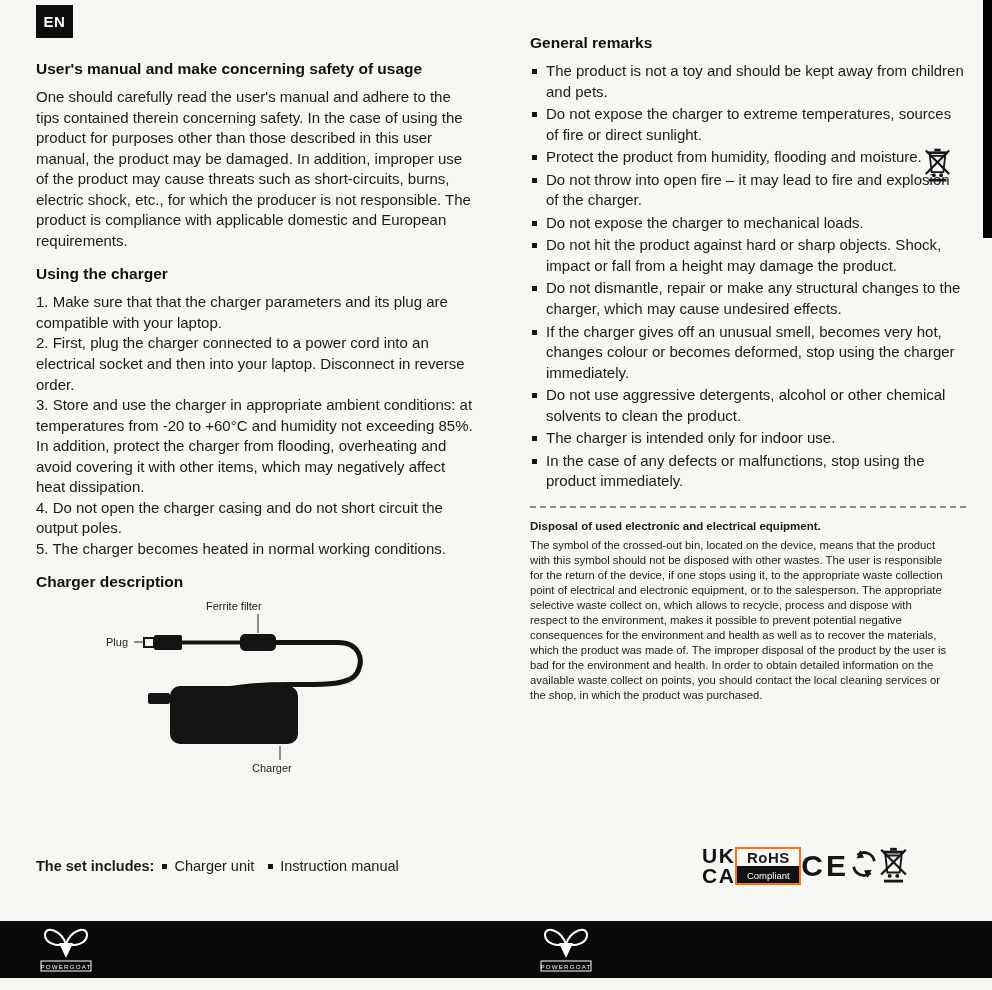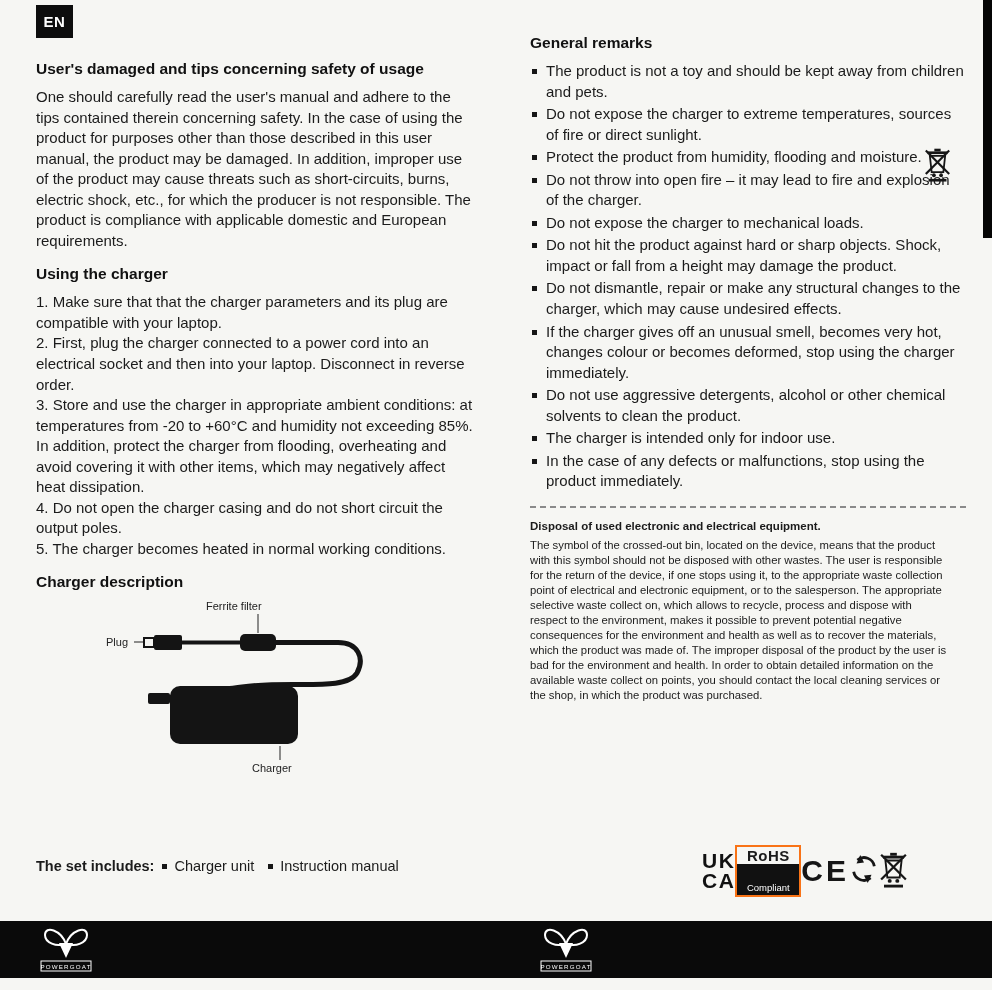--- a/index.html
+++ b/index.html
@@ -36,41 +36,41 @@
   
   .set-row{position:absolute;left:36px;top:858px;display:flex;align-items:center;font-size:14.5px;}
   .set-label{font-weight:700;margin-right:8px;}
   .set-item{display:flex;align-items:center;margin-right:14px;}
   .set-item .sq{margin:1px 7px 0 0;}
   
   .marks{position:absolute;top:845px;left:702px;width:262px;display:flex;align-items:center;}
   .ukca{font-weight:800;font-size:21px;line-height:.95;letter-spacing:1.5px;color:#111;}
   .rohs{border:2px solid #f97316;text-align:center;min-width:62px;}
   .rohs-top{font-size:15px;font-weight:700;padding:0 5px;letter-spacing:.5px;}
-  .rohs-bot{background:#111;color:#fff;font-size:9.5px;padding:18px 4px 2px;}
+  .rohs-bot{background:#111;color:#fff;font-size:9.5px;padding:4px 4px 2px;}
   .ce{font-size:30px;font-weight:600;letter-spacing:3px;color:#161616;}
   
   .weee-inline{position:absolute;left:924px;top:146px;}
   
   .footer{position:absolute;left:0;top:921px;width:992px;height:57px;background:#0a0a0a;display:flex;align-items:center;}
   .goat{position:absolute;top:2px;}
   .goat-1{left:34px;}
   .goat-2{left:534px;}
 </style>
 </head>
 <body>
 
 <div class="page">
 
   <div class="edge-strip"></div>
 
   <div class="lang-badge">EN</div>
 
   <div class="col-left">
-    <h3 class="sec">User's damaged and tips concerning safety of usage</h3>
+    <h3 class="sec">User's manual and make concerning safety of usage</h3>
     <p class="body">One should carefully read the user's manual and adhere to the tips contained therein concerning safety. In the case of using the product for purposes other than those described in this user manual, the product may be damaged. In addition, improper use of the product may cause threats such as short-circuits, burns, electric shock, etc., for which the producer is not responsible. The product is compliance with applicable domestic and European requirements.</p>
 
     <h3 class="sec mt">Using the charger</h3>
     <p class="step">1. Make sure that that the charger parameters and its plug are compatible with your laptop.</p>
     <p class="step">2. First, plug the charger connected to a power cord into an electrical socket and then into your laptop. Disconnect in reverse order.</p>
     <p class="step">3. Store and use the charger in appropriate ambient conditions: at temperatures from -20 to +60°C and humidity not exceeding 85%. In addition, protect the charger from flooding, overheating and avoid covering it with other items, which may negatively affect heat dissipation.</p>
     <p class="step">4. Do not open the charger casing and do not short circuit the output poles.</p>
     <p class="step">5. The charger becomes heated in normal working conditions.</p>
 
     <h3 class="sec mt">Charger description</h3>

